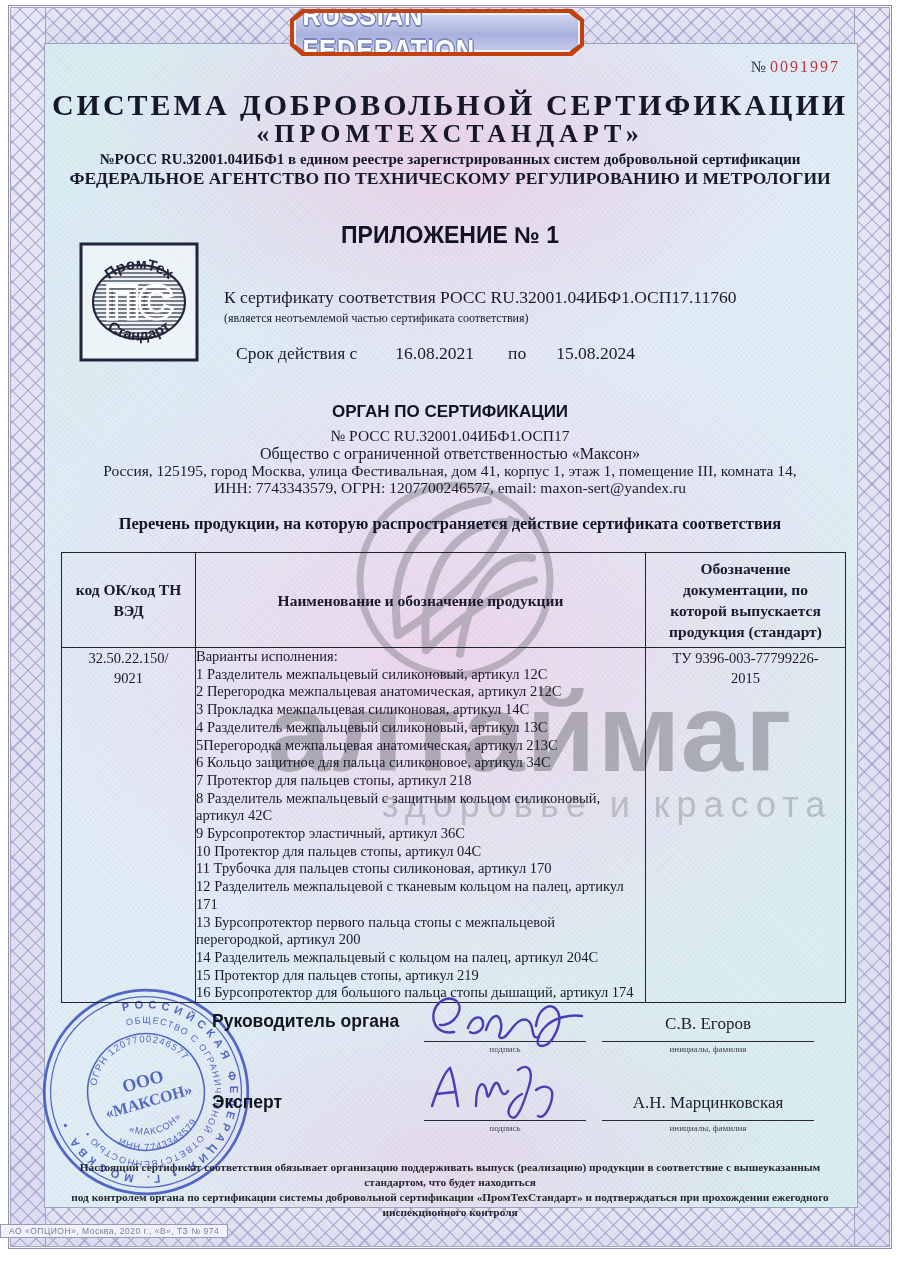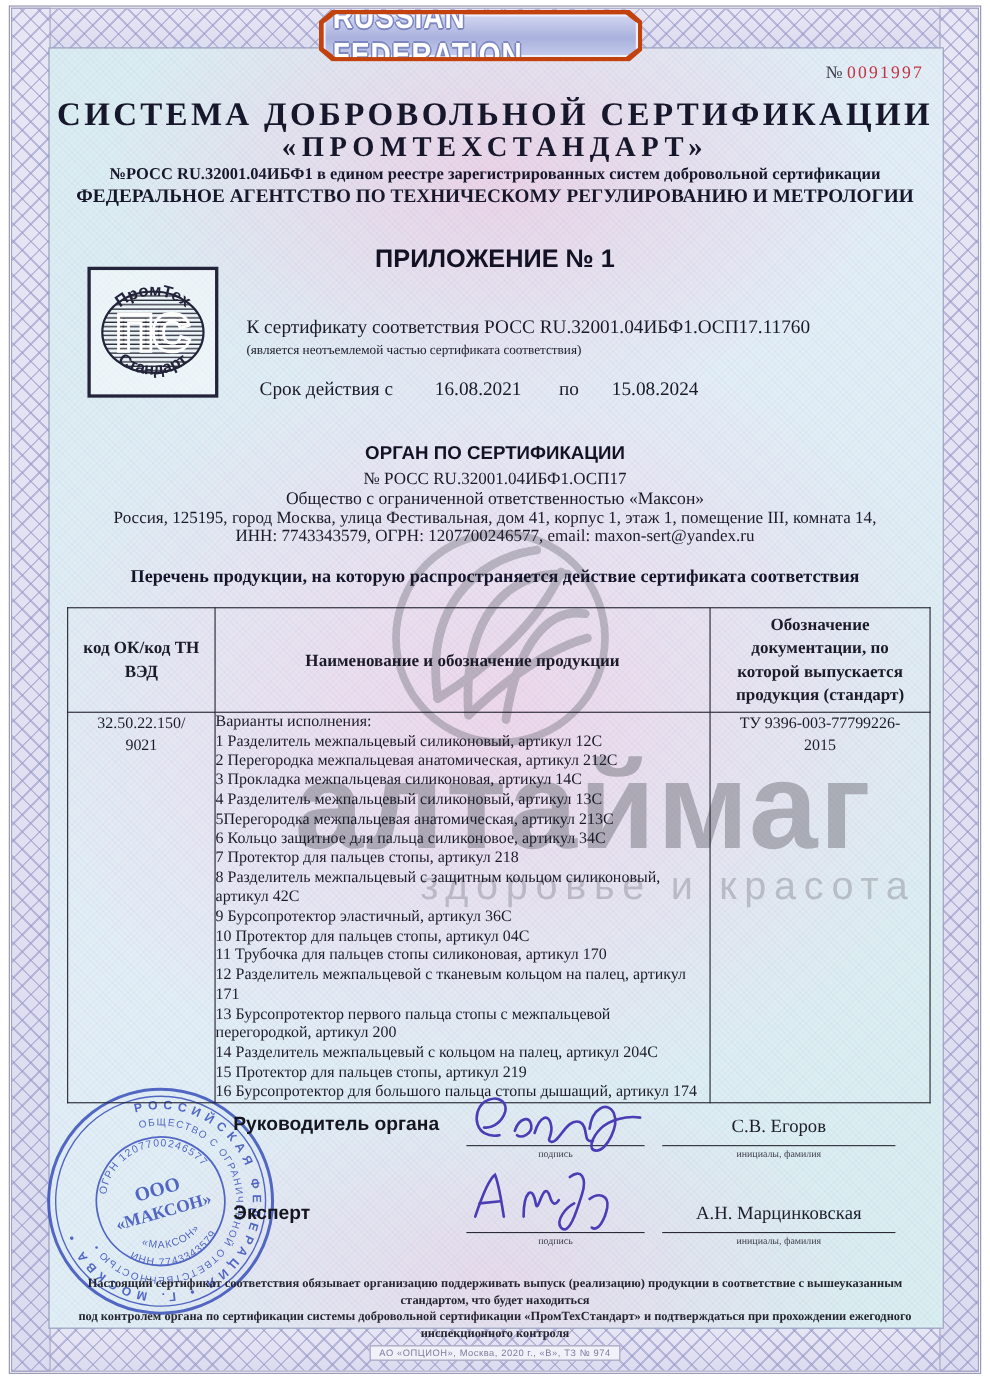--- a/index.html
+++ b/index.html
@@ -81,21 +81,21 @@
   
   .sig-label{font-family:"Liberation Sans",sans-serif;font-size:17.5px;font-weight:700;color:#15151f;z-index:7;}
   .sig-line{position:absolute;height:1.4px;background:#2a2a36;z-index:6;}
   .small-caption{position:absolute;font-size:9px;color:#3c3c48;z-index:6;text-align:center;}
   .sig-name{position:absolute;font-size:17px;color:#1d1d2c;z-index:6;text-align:center;}
   .sig-svg{position:absolute;z-index:7;}
   .stamp{position:absolute;left:40px;top:986px;z-index:5;opacity:.85;}
   
   .note{top:1160px;left:55px;width:790px;text-align:center;font-size:11.3px;font-weight:700;
         line-height:15px;color:#25252f;z-index:6;}
-  .print-info{position:absolute;left:0;width:900px;top:1220px;text-align:center;z-index:8;}
+  .print-info{position:absolute;left:0;width:900px;top:1220px;text-align:left;z-index:8;}
   .print-info span{display:inline-block;border:1px solid #9a9ab8;background:#f1f1f9;
         font-family:"Liberation Sans",sans-serif;font-size:8.5px;color:#7d7da0;
         padding:1px 8px;letter-spacing:.5px;}
 </style>
 </head>
 <body>
 
 <div class="stage">
 
   <div class="doc-frame"></div>

